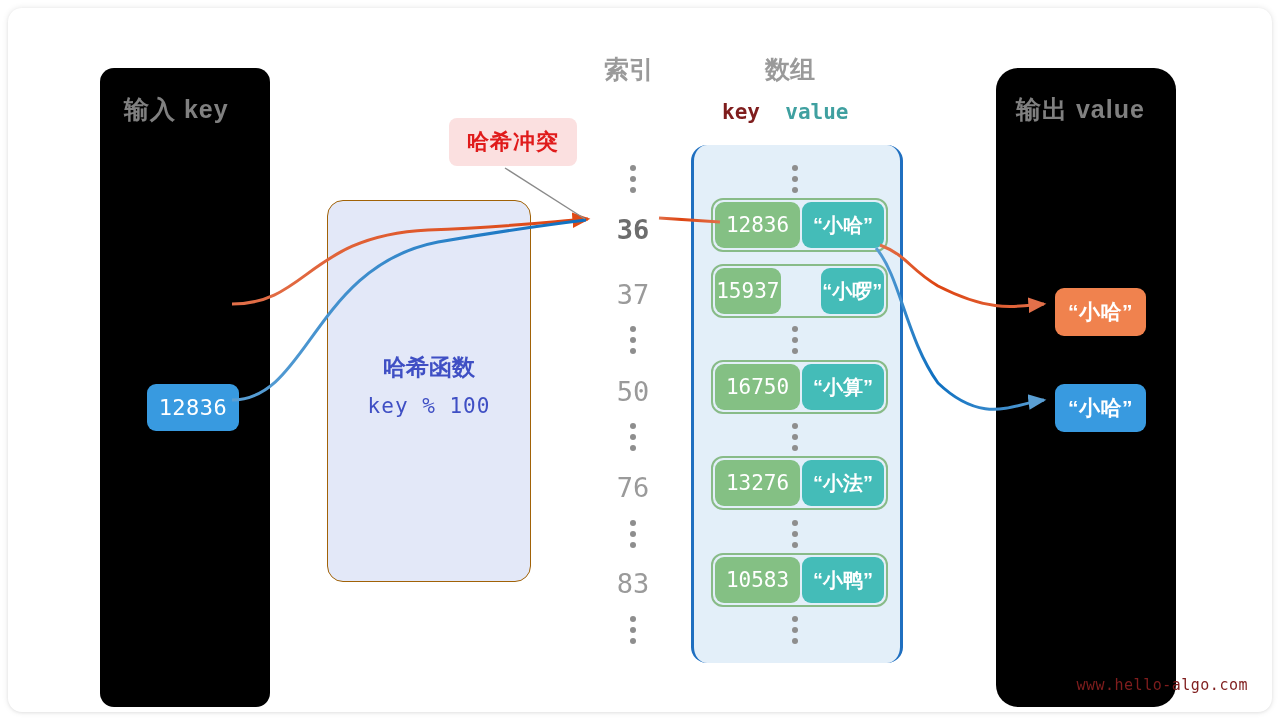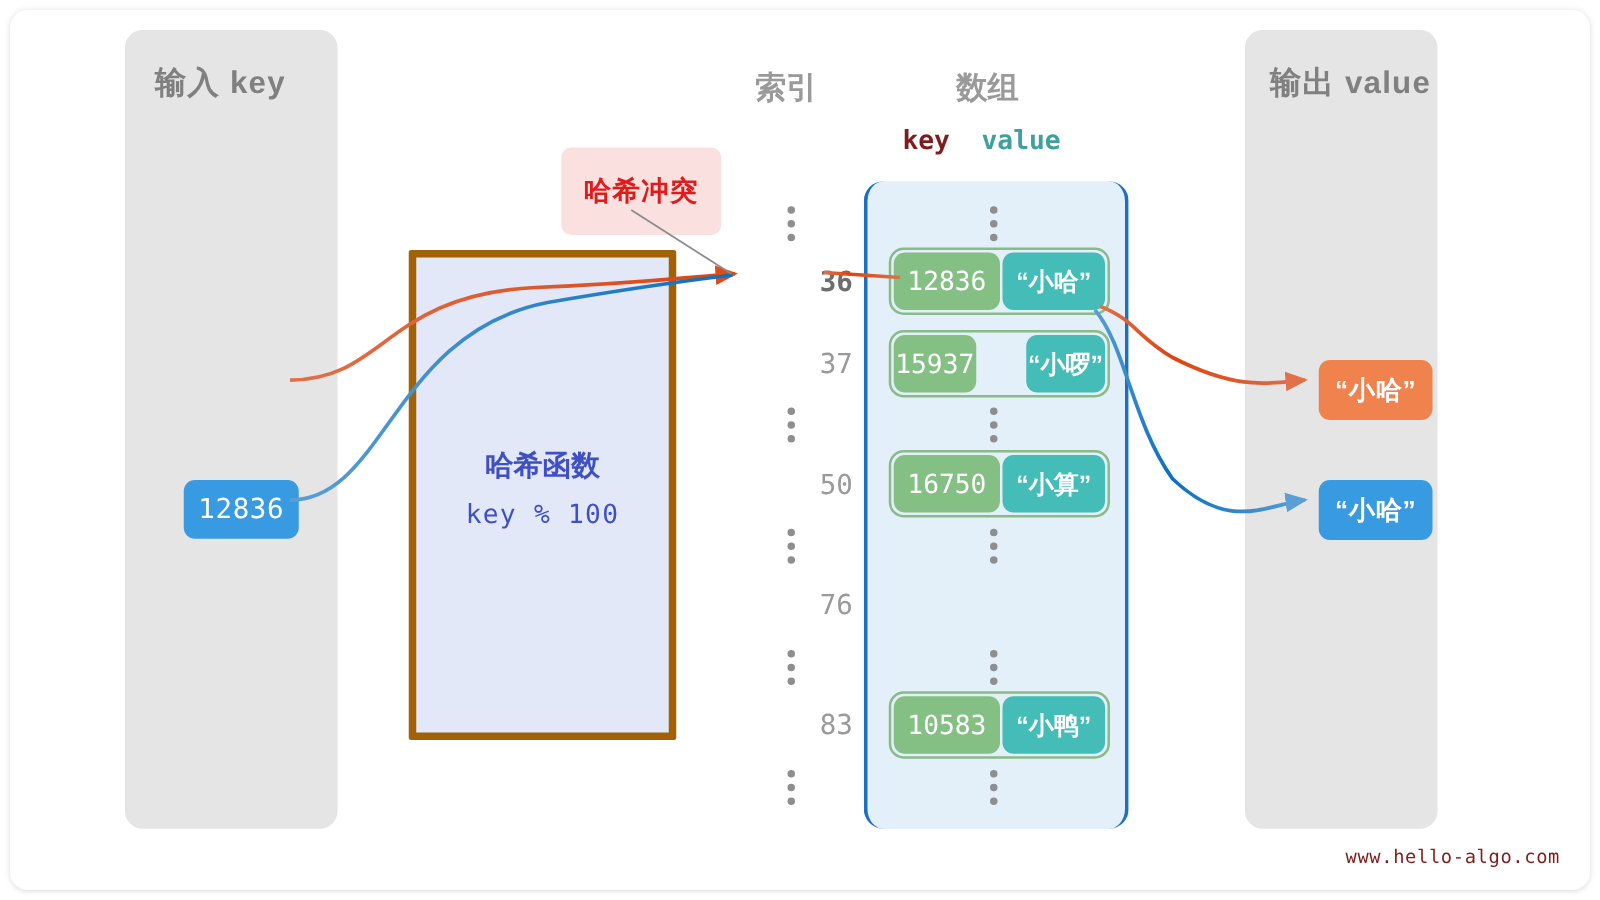--- a/index.html
+++ b/index.html
@@ -21,25 +21,26 @@
     height: 704px;
     background: #ffffff;
     border-radius: 14px;
     box-shadow: 0 0 6px rgba(0,0,0,0.10), 0 1px 3px rgba(0,0,0,0.06);
     overflow: hidden;
   }
 
   
   .panel {
     position: absolute;
-    background: #e5e5e5;
+    background: #000000;
     border-radius: 14px;
+    margin-top: 44px;
   }
   #panel-input  { left: 92px;  top: 16px; width: 170px; height: 639px; }
-  #panel-output { left: 988px; top: 16px; width: 154px; height: 639px; }
+  #panel-output { left: 988px; top: 16px; width: 180px; height: 639px; border-radius: 22px; }
 
   .panel-title {
     position: absolute;
     top: 25px;
     font-size: 25px;
     font-weight: bold;
     color: #808080;
     white-space: nowrap;
     letter-spacing: 1px;
   }
@@ -71,22 +72,22 @@
   #kv-head .v { color: #3fa0a0; }
 
   
   #hash-box {
     position: absolute;
     left: 319px;
     top: 192px;
     width: 202px;
     height: 380px;
     background: #e3e8f8;
-    border: 6px solid #a16207;
-    border-radius: 2px;
+    border: 1px solid #a16207;
+    border-radius: 16px;
   }
   #hash-title {
     position: absolute;
     left: 0; right: 0;
     top: 151px;
     text-align: center;
     font-size: 23px;
     font-weight: bold;
     color: #3f4fc4;
   }
@@ -99,21 +100,21 @@
     font-size: 21px;
     color: #3f4fc4;
     letter-spacing: 1px;
   }
 
   
   #collision-badge {
     position: absolute;
     left: 441px;
     top: 110px;
-    padding: 20px 18px;
+    padding: 9px 18px;
     background: #fbe0e0;
     border-radius: 8px;
     color: #e01b1b;
     font-size: 22px;
     font-weight: bold;
     white-space: nowrap;
     letter-spacing: 1px;
   }
 
   
@@ -138,25 +139,25 @@
     font-family: "Liberation Sans", "DejaVu Sans", sans-serif;
     font-size: 21px;
     font-weight: bold;
   }
   #chip-out-1 { left: 1047px; top: 280px; width: 91px; height: 48px; }
   #chip-out-2 { left: 1047px; top: 376px; width: 91px; height: 48px; }
 
   
   .idx {
     position: absolute;
-    left: 632px;
+    left: 596px;
     width: 58px;
     text-align: center;
     font-family: "DejaVu Sans Mono", "Liberation Mono", monospace;
-    font-size: 22px;
+    font-size: 27px;
     color: #9a9a9a;
   }
   .idx.hl { color: #6d6d6d; font-weight: bold; }
 
   .vdots {
     position: absolute;
     width: 10px;
     display: flex;
     flex-direction: column;
     align-items: center;
@@ -324,20 +325,24 @@
       <div class="cell-key">16750</div>
       <div class="cell-val">“小算”</div>
     </div>
 
     <div class="vdots" style="left:96px; top:278px;">
         <i></i>
         <i></i>
         <i></i>
       </div>
 
+    <div class="bucket" style="top:311px;">
+      <div class="cell-key">13276</div>
+      <div class="cell-val">“小法”</div>
+    </div>
 
     <div class="vdots" style="left:96px; top:375px;">
         <i></i>
         <i></i>
         <i></i>
       </div>
 
     <div class="bucket" style="top:408px;">
       <div class="cell-key">10583</div>
       <div class="cell-val">“小鸭”</div>

